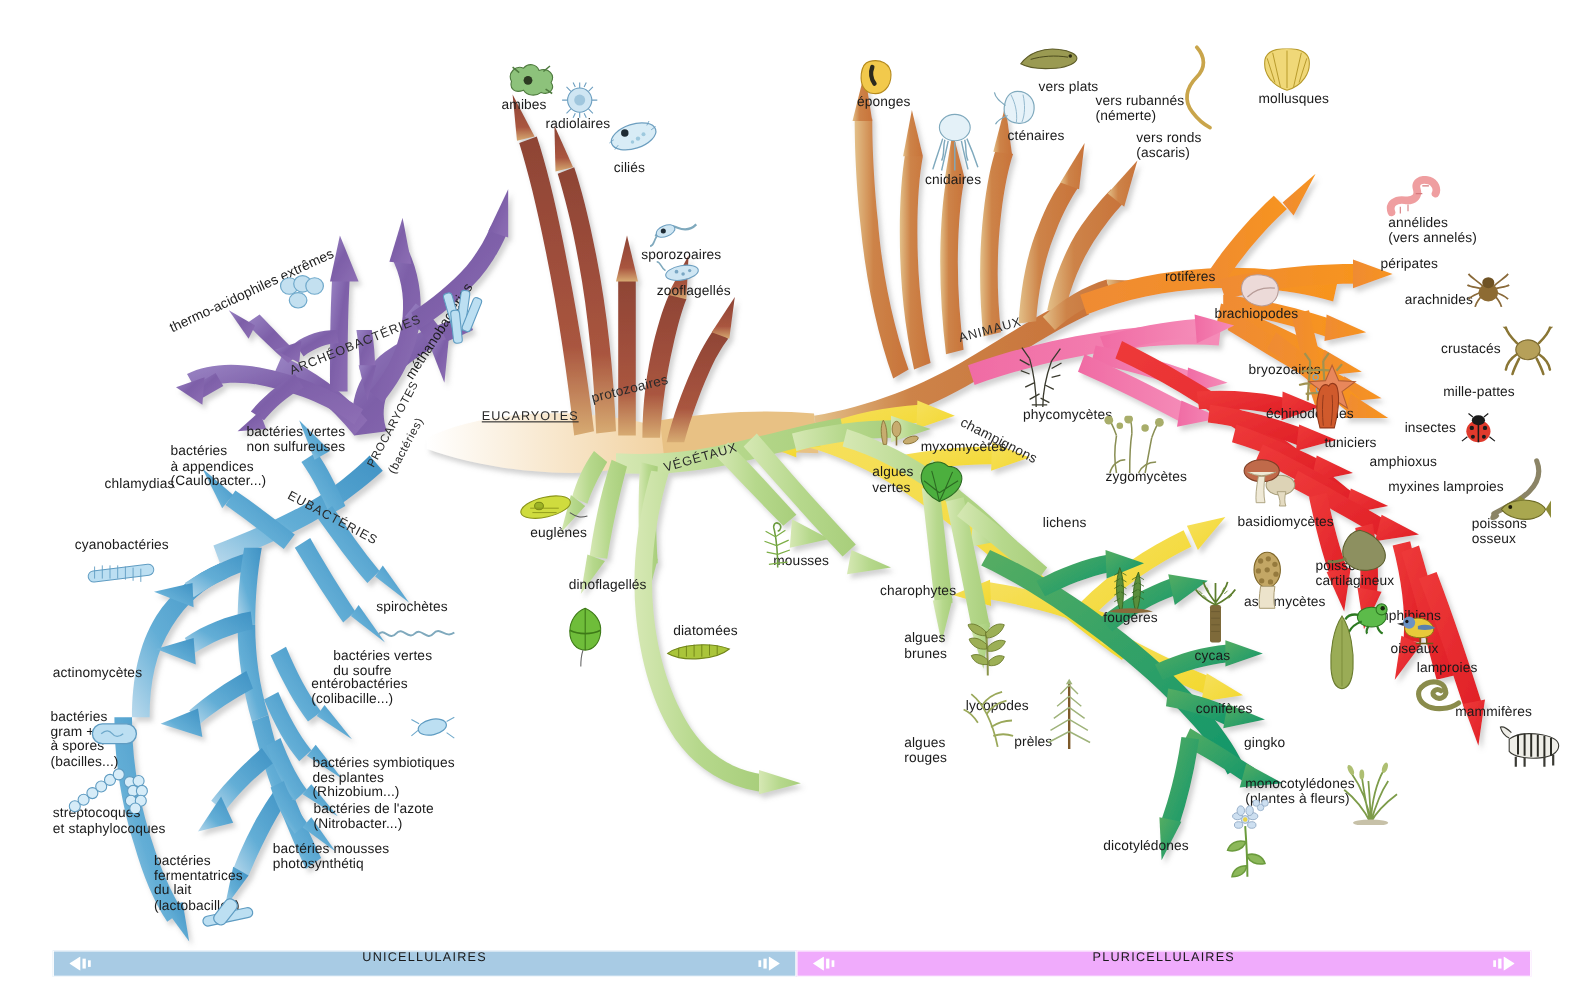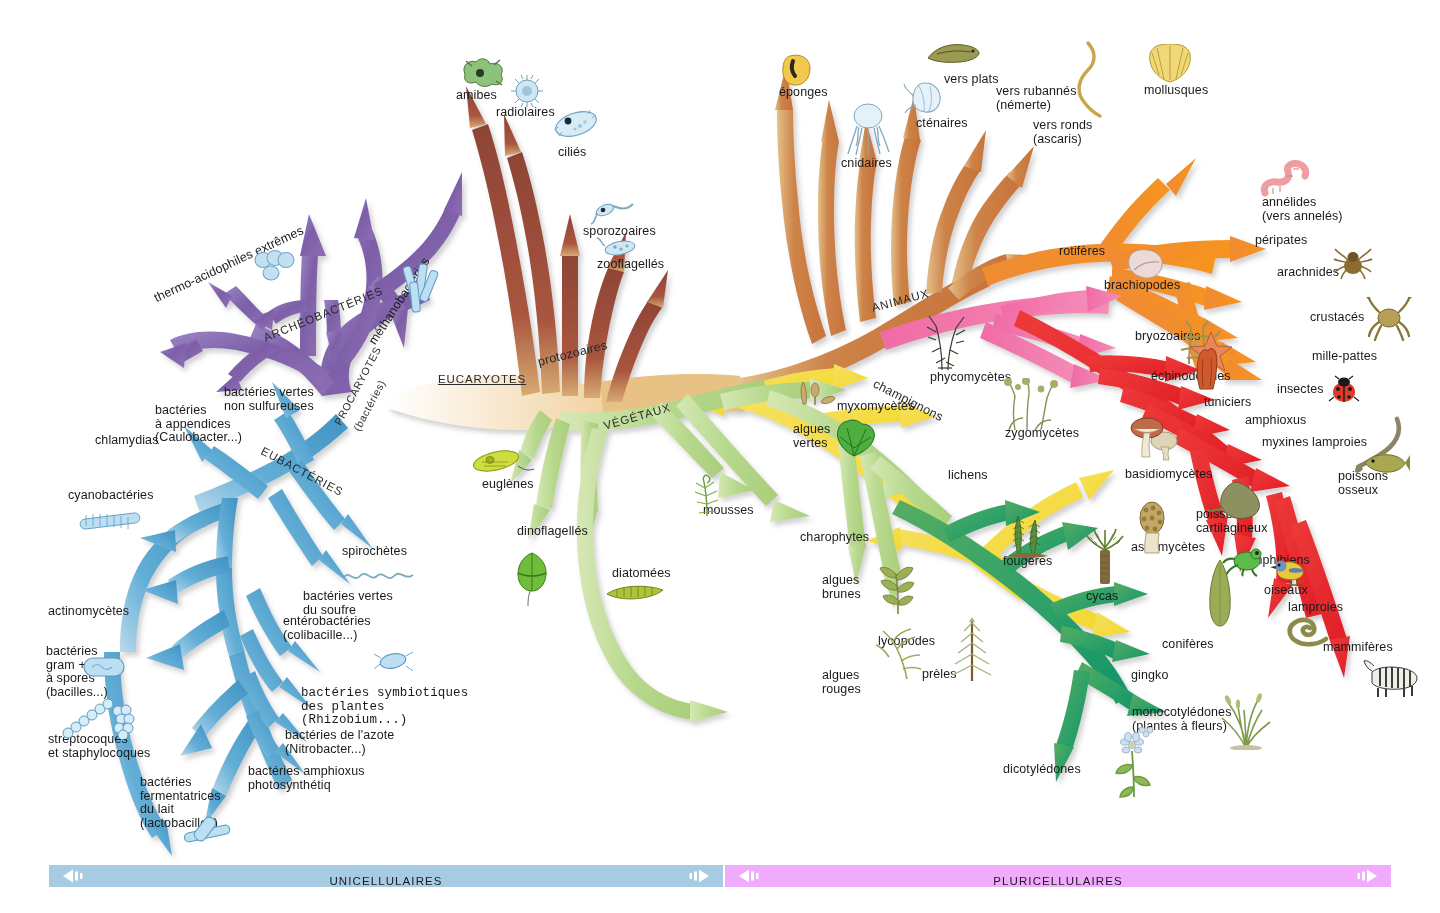--- a/index.html
+++ b/index.html
@@ -35,21 +35,21 @@
     transform-origin: left center;
   }
   .maj.small { font-size: 10.5px; letter-spacing: .6px; }
 
   .orgicon { position: absolute; pointer-events: none; }
 
   
   #legend { position: absolute; left: 48px; top: 864px; width: 1344px; height: 24px; display: flex; }
   .legend-bar {
     position: relative; height: 24px;
-    display: flex; align-items: flex-end; justify-content: center;
+    display: flex; align-items: flex-start; justify-content: center;
     font-size: 11.5px; letter-spacing: 1.1px; color: #1a1a1a;
     border: 1px solid #ffffff;
   }
   #legend-uni { width: 50.3%; background: #a8cbe4; }
   #legend-pluri { width: 49.7%; background: #f0abfc; }
   .bar-arrow { position: absolute; top: 50%; transform: translateY(-50%); width: 34px; height: 13px; }
   .bar-arrow.left { left: 14px; }
   .bar-arrow.right { right: 14px; }
 
   
@@ -477,26 +477,26 @@
 du soufre</div>
   <div class="lbl" style="left:48px; top:605px;">actinomycètes</div>
   <div class="lbl" style="left:46px; top:645px;">bactéries
 gram +
 à spores
 (bacilles...)</div>
   <div class="lbl" style="left:48px; top:733px;">streptocoques
 et staphylocoques</div>
   <div class="lbl" style="left:283px; top:615px;">entérobactéries
 (colibacille...)</div>
-  <div class="lbl" style="left:301px; top:687px;font-family:Liberation Mono, monospace;">bactéries symbiotiques
+  <div class="lbl" style="left:284px; top:687px;">bactéries symbiotiques
 des plantes
 (Rhizobium...)</div>
   <div class="lbl" style="left:285px; top:729px;">bactéries de l'azote
 (Nitrobacter...)</div>
-  <div class="lbl" style="left:248px; top:765px;">bactéries amphioxus
+  <div class="lbl" style="left:248px; top:765px;">bactéries mousses
 photosynthétiq</div>
   <div class="lbl" style="left:140px; top:776px;">bactéries
 fermentatrices
 du lait
 (lactobacilles)</div>
 
   <div class="lbl" style="left:456px; top:89px;">amibes</div>
   <div class="lbl" style="left:496px; top:106px;">radiolaires</div>
   <div class="lbl" style="left:558px; top:146px;">ciliés</div>
   <div class="lbl" style="left:583px; top:225px;">sporozoaires</div>
@@ -554,21 +554,21 @@
   <div class="lbl" style="left:822px; top:574px;">algues
 brunes</div>
   <div class="lbl" style="left:822px; top:669px;">algues
 rouges</div>
   <div class="lbl" style="left:703px; top:504px;">mousses</div>
   <div class="lbl" style="left:878px; top:635px;">lycopodes</div>
   <div class="lbl" style="left:922px; top:668px;">prèles</div>
 
   <div class="lbl" style="left:1003px; top:555px;">fougères</div>
   <div class="lbl" style="left:1086px; top:590px;">cycas</div>
-  <div class="lbl" style="left:1162px; top:638px;">conifères</div>
+  <div class="lbl" style="left:1087px; top:638px;">conifères</div>
   <div class="lbl" style="left:1131px; top:669px;">gingko</div>
   <div class="lbl" style="left:1132px; top:706px;">monocotylédones
 (plantes à fleurs)</div>
   <div class="lbl" style="left:1003px; top:763px;">dicotylédones</div>
 
   <svg class="orgicon" style="left:252px; top:248px;" width="48" height="34" viewBox="0 0 48 34">
     <g fill="#c3e0f0" stroke="#6fa9cb" stroke-width="1.1">
       <ellipse cx="11" cy="12" rx="8" ry="7.5"></ellipse>
         <ellipse cx="23" cy="10" rx="8" ry="7.5"></ellipse>
       <ellipse cx="34" cy="12" rx="8" ry="7.5"></ellipse>

